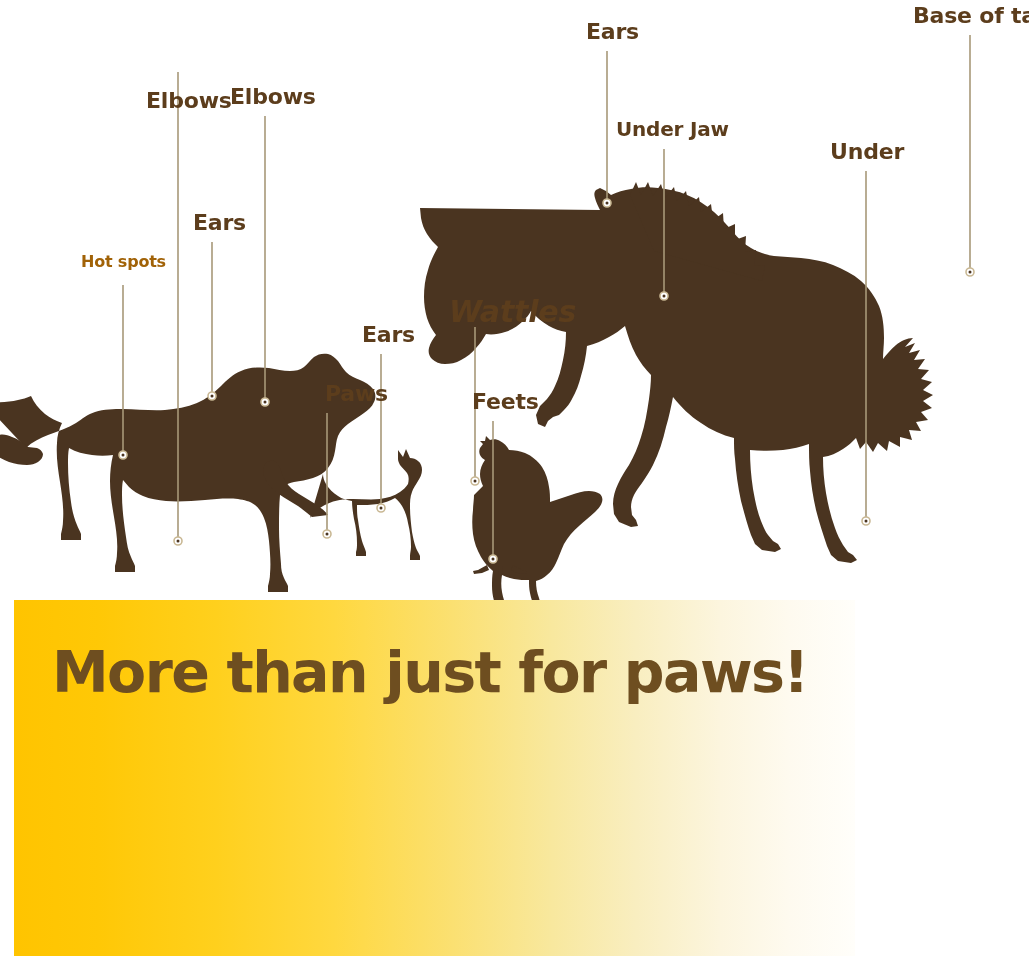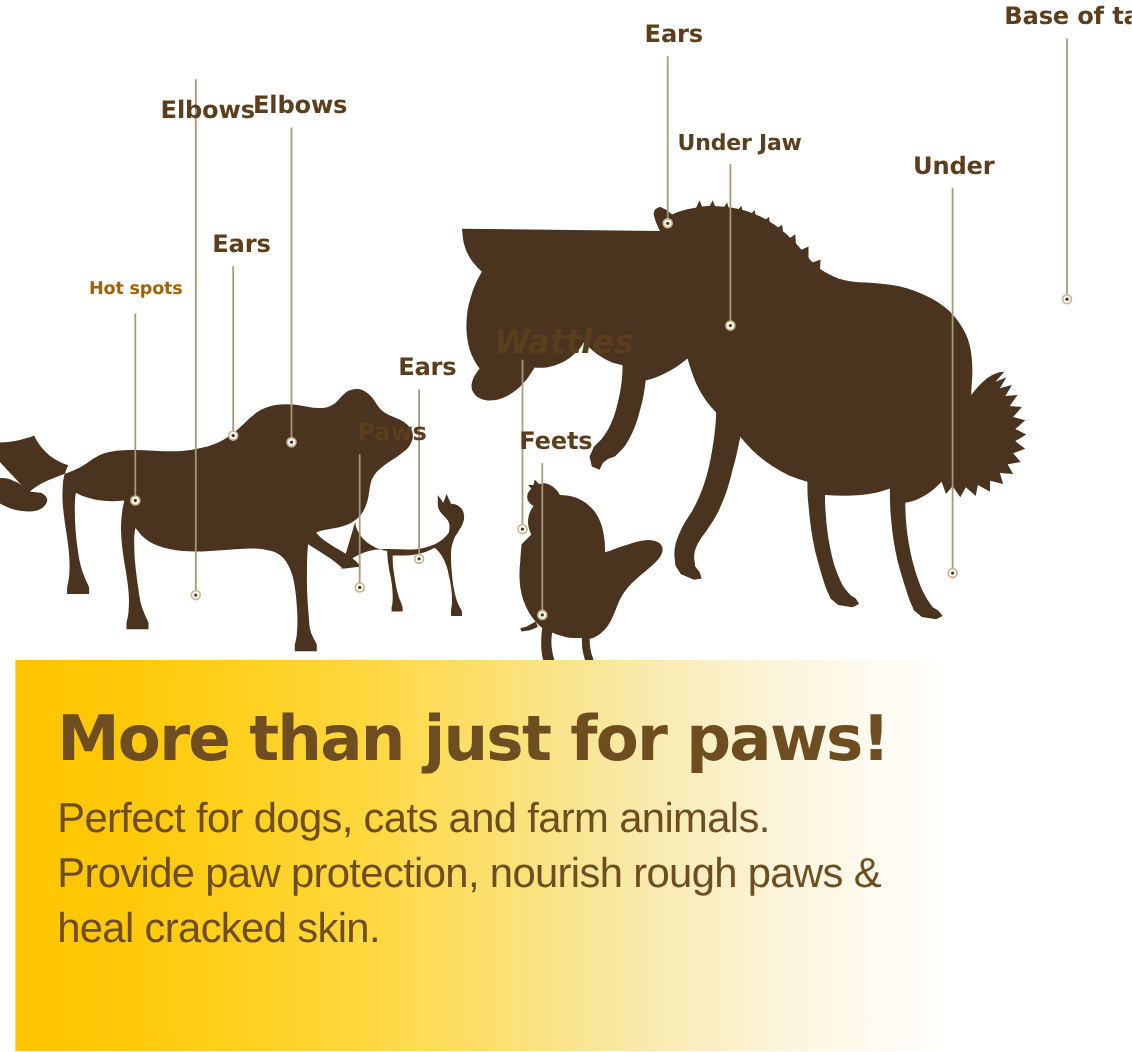--- a/index.html
+++ b/index.html
@@ -422,17 +422,16 @@
         <div class="callout-label" style="left: 616px; top: 119px; font-size: 20px; color: rgb(92, 61, 28);">Under Jaw</div>
         <div class="callout-label" style="left: 830px; top: 141px; font-size: 22px; color: rgb(92, 61, 28);">Under</div>
         <div class="callout-label" style="left: 913px; top: 5px; font-size: 22px; color: rgb(92, 61, 28);">Base of tail</div>
       </div>
 
   </div>
 
   <div id="banner">
     <div id="banner-inner">
       <h1 id="headline">More than just for paws!</h1>
-      <p id="body-copy">Perfect for dogs, cats and farm animals. Provide paw protection, nourish rough paws &amp; heal cracked skin.</p>
     </div>
   </div>
 
 </div>
 
 </body></html>

